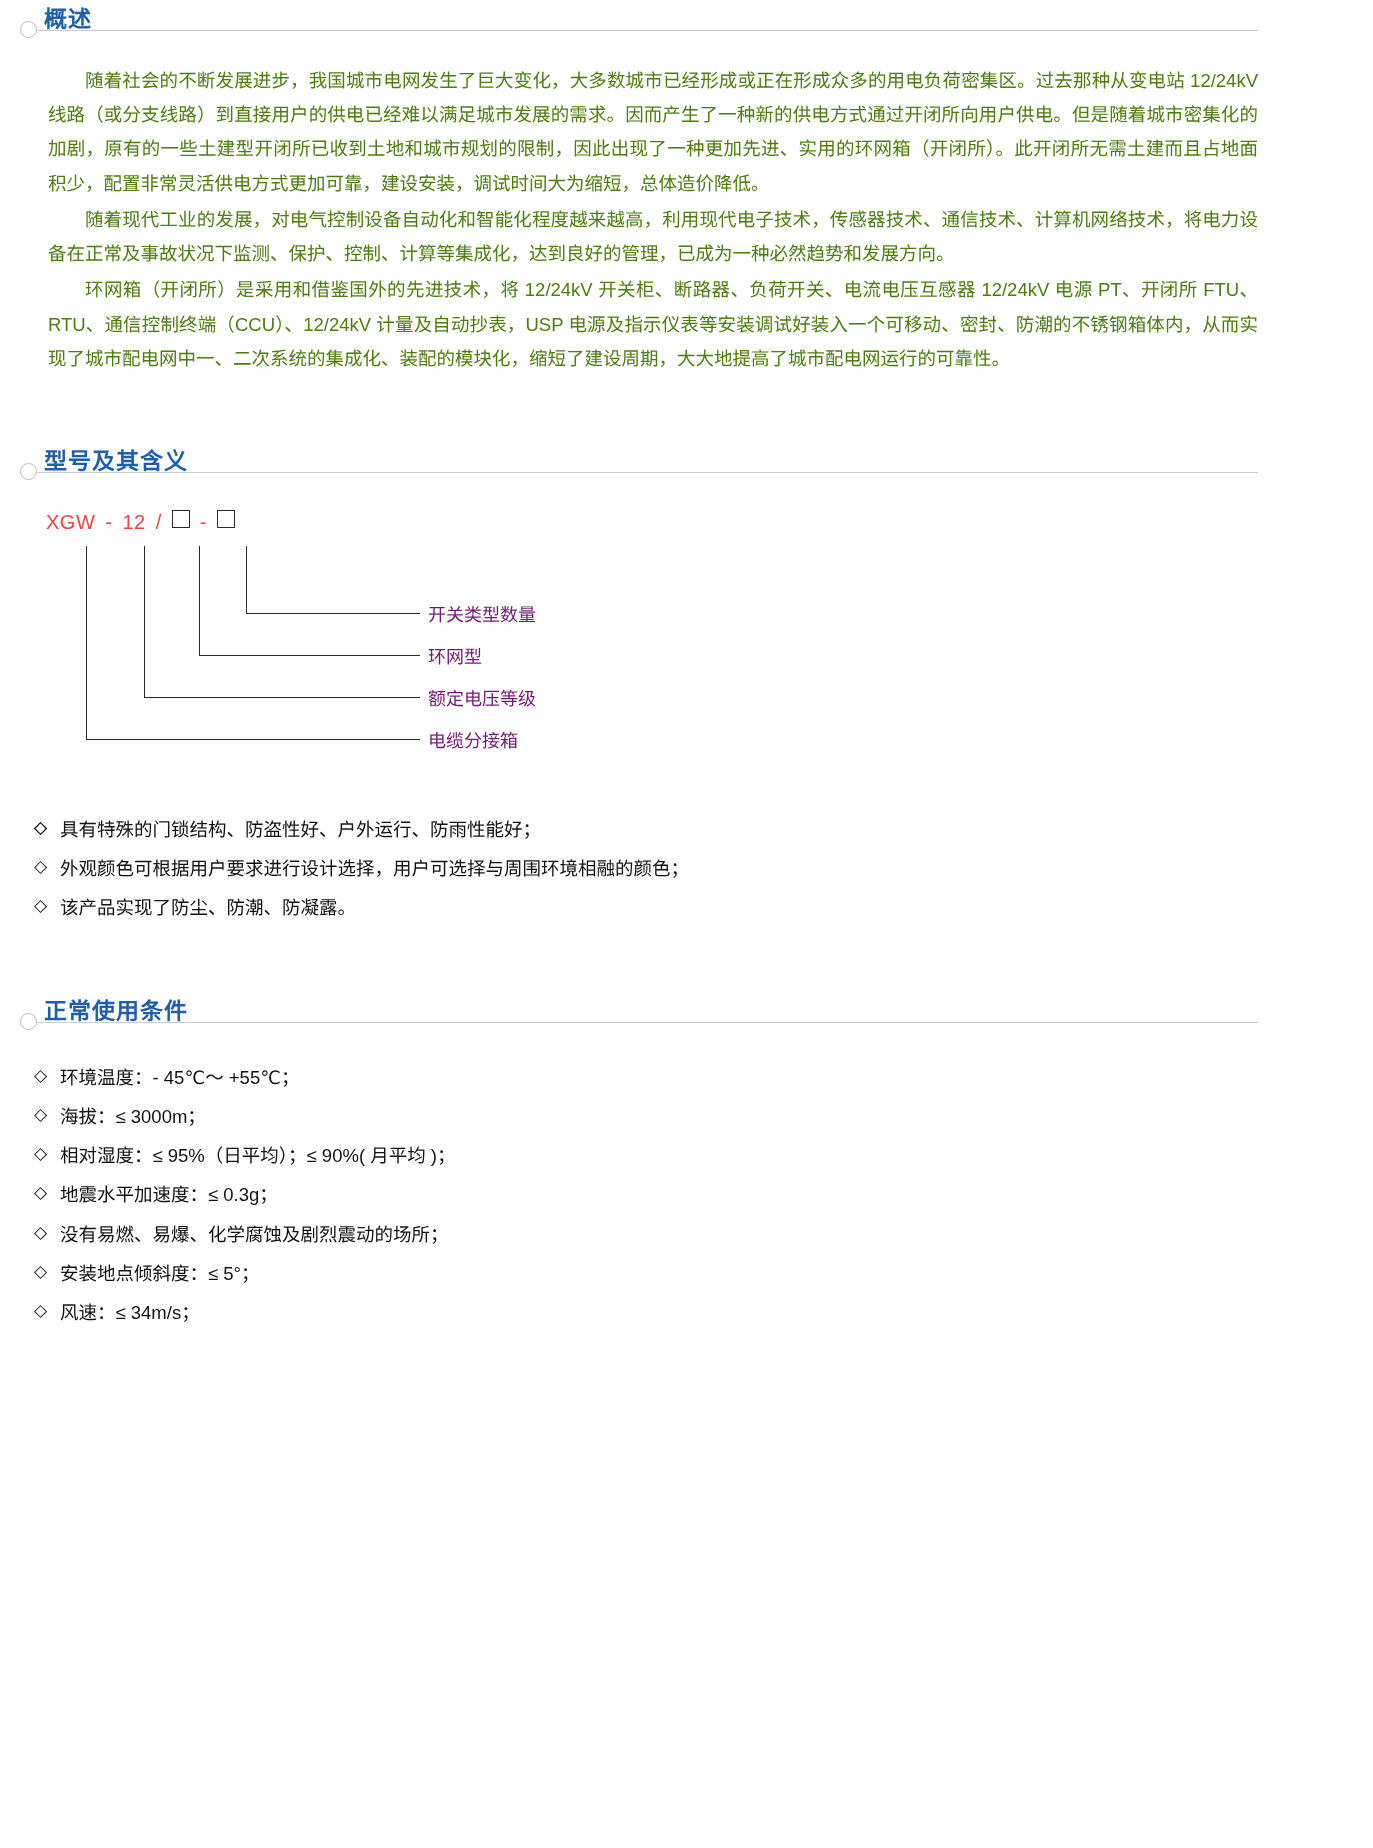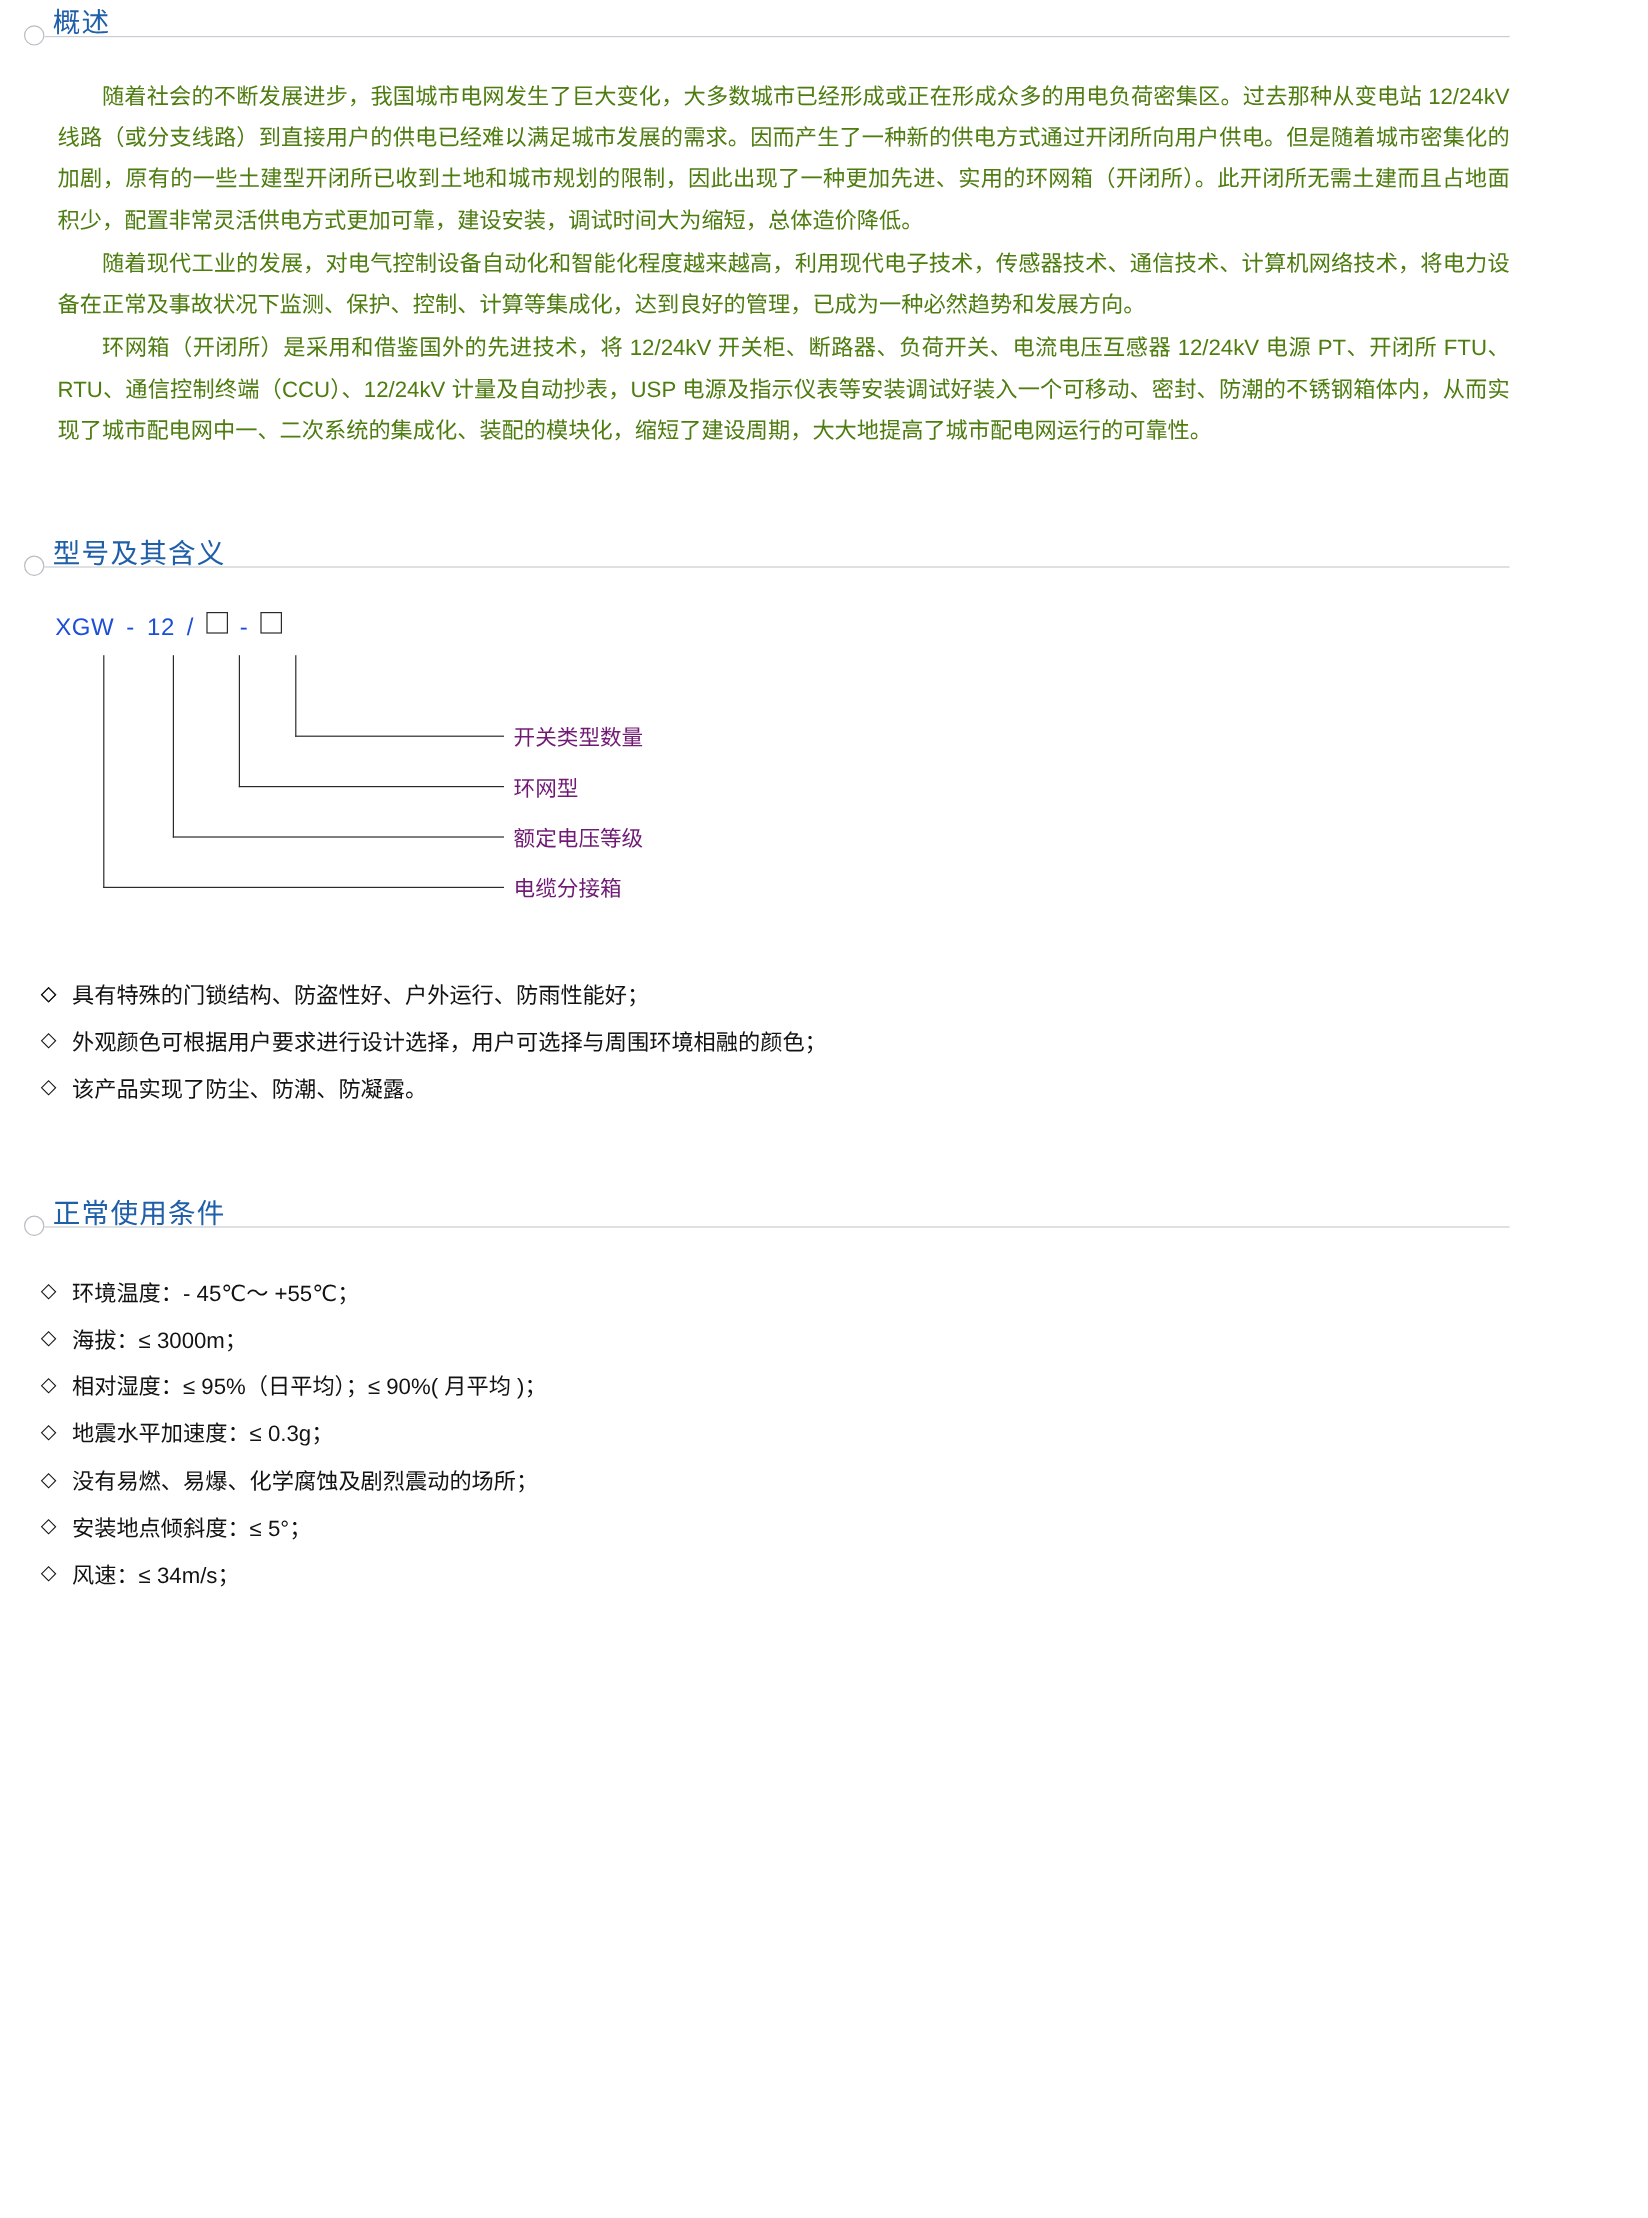--- a/index.html
+++ b/index.html
@@ -39,21 +39,21 @@
     height: 17px;
     border: 1.5px solid #b9bcc0;
     border-radius: 50%;
     box-sizing: border-box;
   }
   .sec-head .title {
     position: absolute;
     left: 24px;
     top: 0px;
     font-size: 23px;
-    font-weight: normal;
+    font-weight: bold;
     color: #1f5fa9;
     letter-spacing: 1px;
     white-space: nowrap;
   }
   .sec-head .rule {
     position: absolute;
     left: 17px;
     right: 0;
     top: 30px;
     height: 1px;
@@ -80,21 +80,21 @@
     margin-top: 22px;
     height: 280px;
     padding-left: 10px;
   }
   .model-code {
     position: absolute;
     left: 26px;
     top: 0px;
     font-size: 20px;
     letter-spacing: 0.5px;
-    color: #1d4ed8;
+    color: #ef4444;
     white-space: nowrap;
   }
   .model-code .gap { display: inline-block; width: 10px; }
   .sqbox {
     display: inline-block;
     width: 16px;
     height: 16px;
     border: 1.3px solid #2b2b2b;
     vertical-align: 1px;
   }

